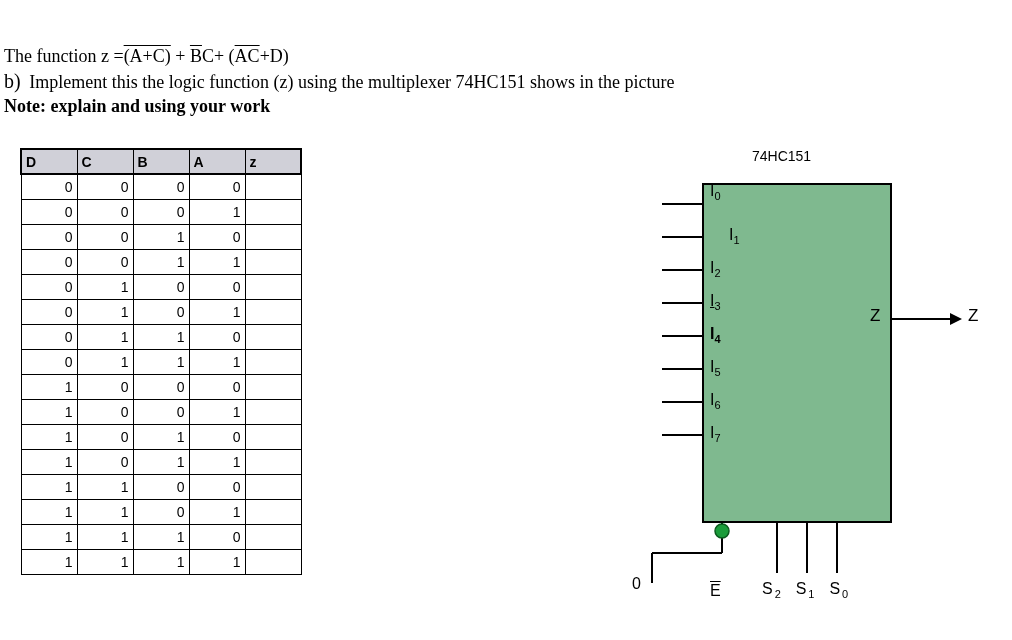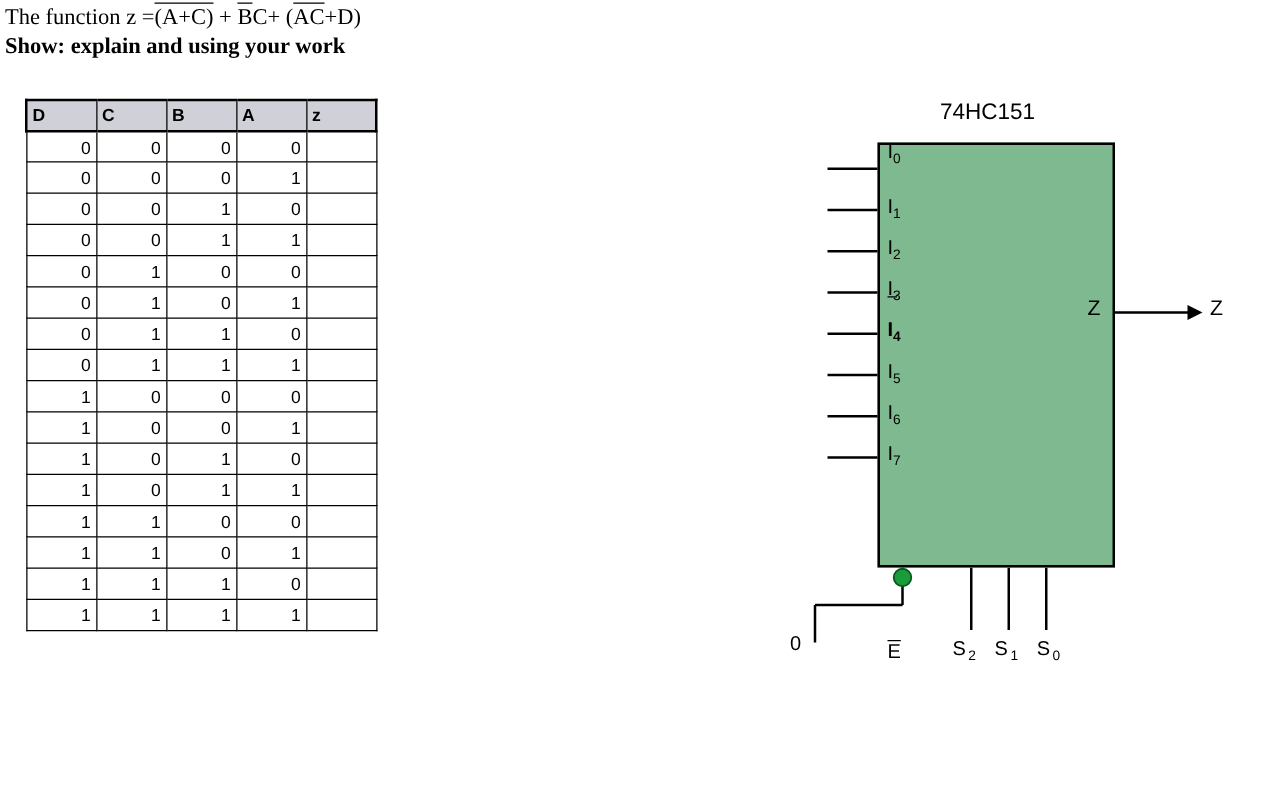--- a/index.html
+++ b/index.html
@@ -1,32 +1,32 @@
 <!DOCTYPE html>
 <html><head>
   <meta charset="utf-8">
   <style>
     * { box-sizing: border-box; margin: 0; padding: 0; }
     body { font-family: "Times New Roman", serif; font-size: 18px; width: 1012px; height: 640px; position: relative; background: #fff; }
-    .question-area { padding: 2px 4px 0 4px; }
+    .question-area { padding: 2px 4px 0 4px; margin-top: 43px; }
     .line { line-height: 1.3; }
     .part-label { font-size: 20px; display: inline-block; margin-right: 4px; }
     .overline { text-decoration: overline; }
     .note { font-weight: bold; }
     .content-row { display: flex; flex-direction: row; margin-top: 30px; }
     .table-wrap { margin-left: 20px; }
     table { border-collapse: collapse; }
     th, td { border: 1px solid #000; width: 56px; height: 25px; text-align: right; padding-right: 4px; font-family: Arial, sans-serif; font-size: 14px; }
     th { background: #d0d0d8; font-weight: bold; text-align: left; padding-left: 4px; padding-right: 0; border-right: 1px solid #000; }
     th:last-child { background: #d0d0d8; }
     tr.header-row th { border-top: 2px solid #000; border-bottom: 2px solid #000; }
     tr.header-row th:first-child { border-left: 2px solid #000; }
     tr.header-row th:last-child { border-right: 2px solid #000; }
     .chip-area { position: relative; margin-left: 300px; width: 380px; height: 480px; font-family: Arial, sans-serif; }
-    .chip-title { position: absolute; left: 150px; top: 0; font-size: 18px; }
+    .chip-title { position: absolute; left: 150px; top: 0; font-size: 14px; }
     .chip-body { position: absolute; left: 100px; top: 35px; width: 190px; height: 340px; background: #7fb98f; border: 2px solid #000; }
     .pin-line { position: absolute; left: 60px; height: 2px; width: 40px; background: #000; }
     .pin-label { position: absolute; left: 108px; font-size: 16px; }
     .sub { font-size: 11px; vertical-align: sub; }
     .output-line { position: absolute; left: 290px; height: 2px; width: 60px; background: #000; }
     .output-arrow { position: absolute; left: 348px; width: 0; height: 0; border-left: 12px solid #000; border-top: 6px solid transparent; border-bottom: 6px solid transparent; }
     .z-label { position: absolute; font-size: 17px; }
     .enable-wrap { position: absolute; left: 108px; bottom: 28px; font-size: 16px; }
     .bottom-lines line { stroke: #000; stroke-width: 2; }
     .s-labels { position: absolute; left: 160px; bottom: 28px; font-size: 16px; letter-spacing: 2px; }
@@ -34,21 +34,25 @@
     .enable-dot { fill: #1a9c3a; stroke: #0a5a1e; stroke-width: 1.5; }
   </style>
 </head>
 <body>
 
 <div class="question-area">
   <div class="line">
     <span>The function z =</span><span class="overline">(A+C)</span><span> + </span><span class="overline">B</span><span>C+ (</span><span class="overline">AC</span><span>+D)</span>
   </div>
   <div class="line">
-    <span class="note">Show: </span><span class="note">explain and using your work</span>
+    <span class="part-label">b)</span>
+    <span>Implement this the logic function (z) using the multiplexer 74HC151 shows in the picture</span>
+  </div>
+  <div class="line">
+    <span class="note">Note: </span><span class="note">explain and using your work</span>
   </div>
 </div>
 
 <div class="content-row">
   <div class="table-wrap">
     <table>
       <tbody>
           <tr class="header-row">
         <th>D</th>
         <th>C</th>
@@ -175,21 +179,21 @@
   </div>
 
   <div class="chip-area">
     <div class="chip-title">74HC151</div>
     <div class="chip-body"></div>
 
     <div id="pins">
         <div class="pin-line" style="top: 55px;"></div>
         <div class="pin-label" style="top: 34px;">I<span class="sub">0</span></div>
         <div class="pin-line" style="top: 88px;"></div>
-        <div class="pin-label" style="top: 78px;">I<span class="sub">1</span></div>
+        <div class="pin-label" style="top: 78px; margin-left: 19px;">I<span class="sub">1</span></div>
         <div class="pin-line" style="top: 121px;"></div>
         <div class="pin-label" style="top: 111px;">I<span class="sub">2</span></div>
         <div class="pin-line" style="top: 154px;"></div>
         <div class="pin-label" style="top: 144px; text-decoration: underline;">I<span class="sub">3</span></div>
         <div class="pin-line" style="top: 187px;"></div>
         <div class="pin-label" style="top: 177px; font-weight: bold;">I<span class="sub">4</span></div>
         <div class="pin-line" style="top: 220px;"></div>
         <div class="pin-label" style="top: 210px;">I<span class="sub">5</span></div>
         <div class="pin-line" style="top: 253px;"></div>
         <div class="pin-label" style="top: 243px;">I<span class="sub">6</span></div>

